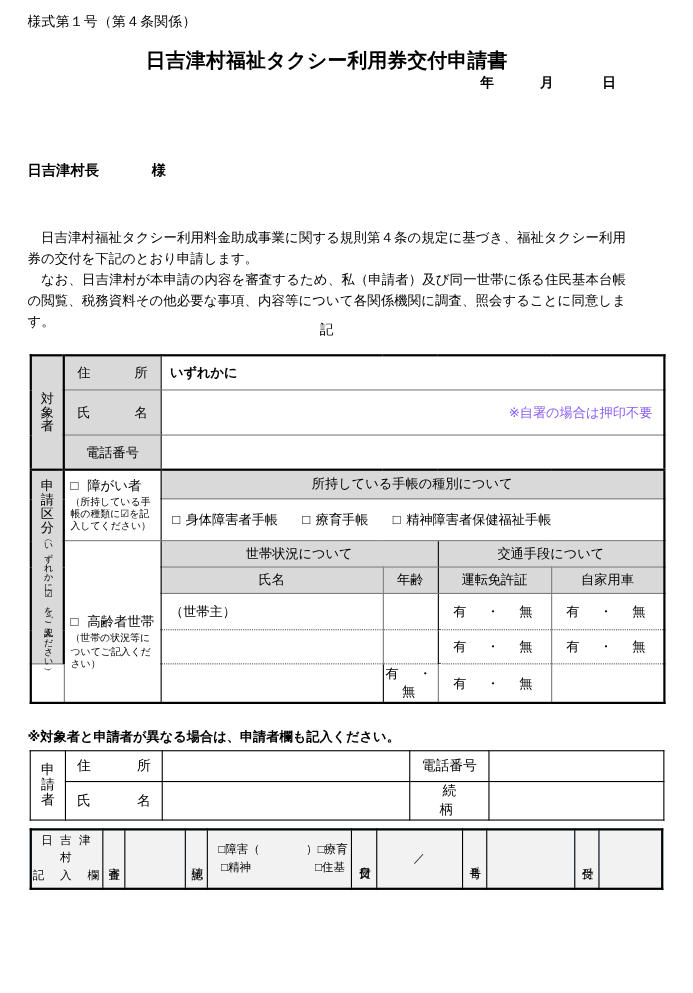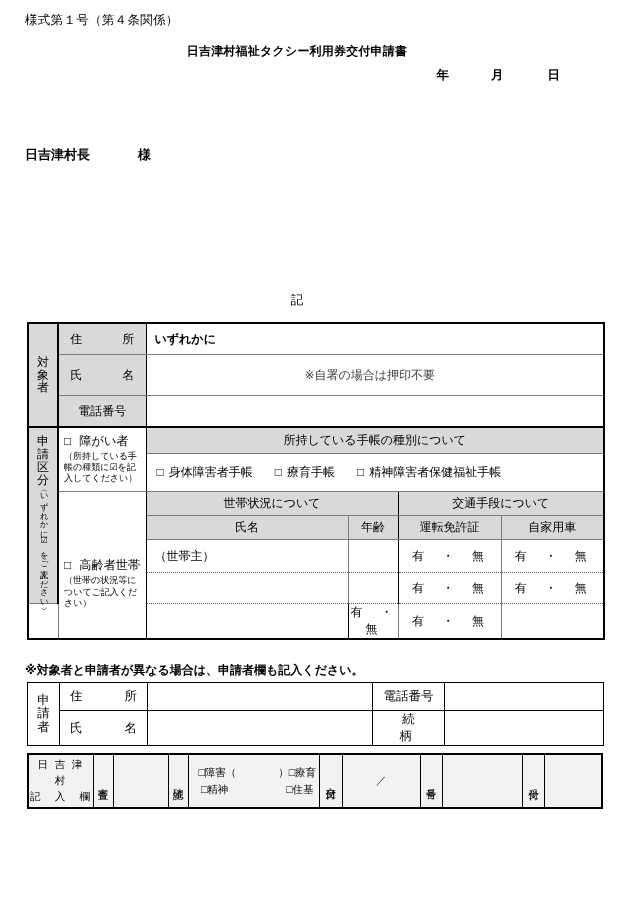--- a/index.html
+++ b/index.html
@@ -30,21 +30,21 @@
     top: 12px;
     font-size: 12.5px;
     letter-spacing: 0.3px;
   }
   .doc-title {
     position: absolute;
     left: 0;
     right: 0;
     top: 43px;
     text-align: center;
-    font-size: 12px;
+    font-size: 18px;
     font-weight: bold;
     font-family: "Liberation Sans", "DejaVu Sans", sans-serif;
     letter-spacing: 0.2px;
   }
   .date-line {
     position: absolute;
     right: 34px;
     top: 67px;
     font-size: 12.5px;
     font-weight: bold;
@@ -133,23 +133,23 @@
   }
 
   .thick-top { border-top: 2.2px solid #000 !important; }
   .thick-right { border-right: 2.2px solid #000 !important; }
   .blk-right { border-right: 1.6px solid #000 !important; }
   .dotted-bottom { border-bottom: 1px dotted #555 !important; }
   .no-top { border-top: none !important; }
   .addr-val { font-size: 12.5px; font-weight: bold; padding-left: 8px; }
   .stamp-note {
     font-size: 7.6px;
-    text-align: center;
+    text-align: right;
     padding-right: 10px;
-    color: #404040;
+    color: #8b5cf6;
   }
 
   .chk-title {
     text-align: center;
     font-size: 12.5px;
     padding: 4px 0;
   }
   .chk-row {
     font-size: 12.3px;
     padding: 10px 0 10px 10px;
@@ -256,20 +256,24 @@
 
   <div class="form-no">様式第１号（第４条関係）</div>
   <div class="doc-title">日吉津村福祉タクシー利用券交付申請書</div>
   <div class="date-line">
     <span class="date-y">年</span><span class="date-m">月</span><span class="date-d">日</span>
   </div>
   <div class="addressee">
     <span>日吉津村長</span><span class="sama">様</span>
   </div>
 
+  <div class="body-text">
+    <p>日吉津村福祉タクシー利用料金助成事業に関する規則第４条の規定に基づき、福祉タクシー利用券の交付を下記のとおり申請します。</p>
+    <p>なお、日吉津村が本申請の内容を審査するため、私（申請者）及び同一世帯に係る住民基本台帳の閲覧、税務資料その他必要な事項、内容等について各関係機関に調査、照会することに同意します。</p>
+  </div>
   <div class="ki">記</div>
 
   <table class="main-table">
     <colgroup>
       <col style="width:30px">
       <col style="width:88px">
       <col style="width:202px">
       <col style="width:50px">
       <col style="width:103px">
       <col style="width:103px">

